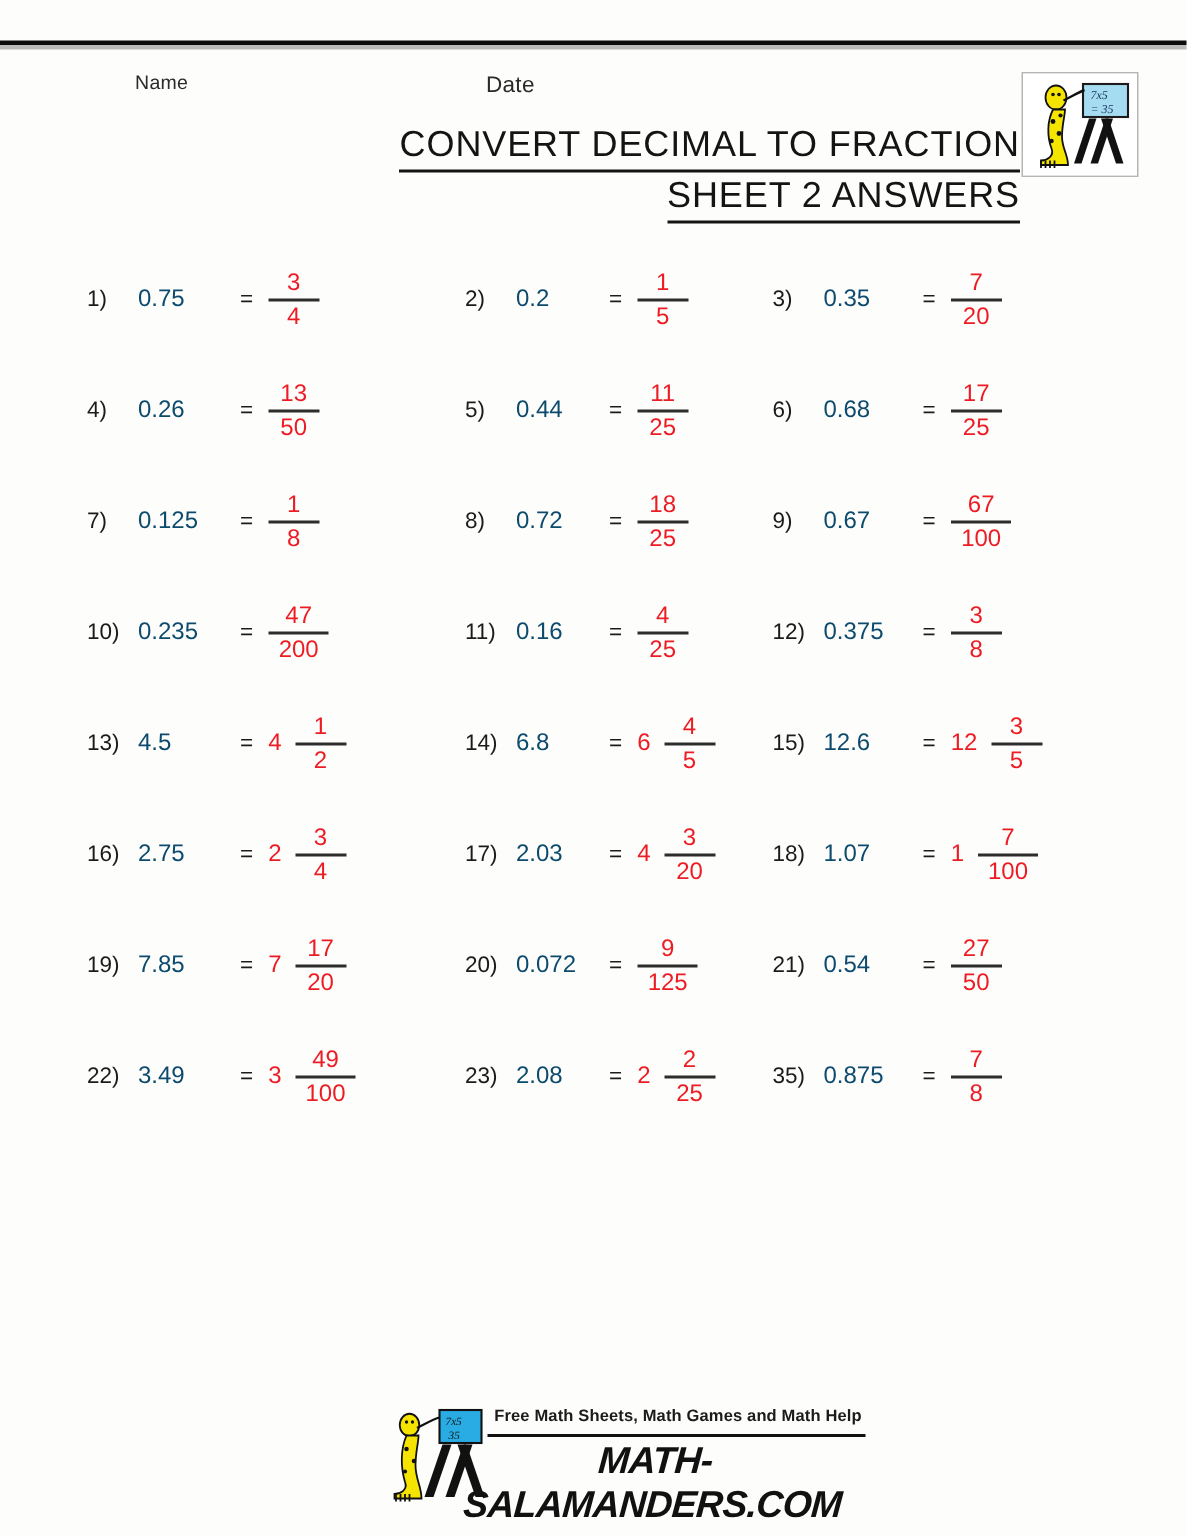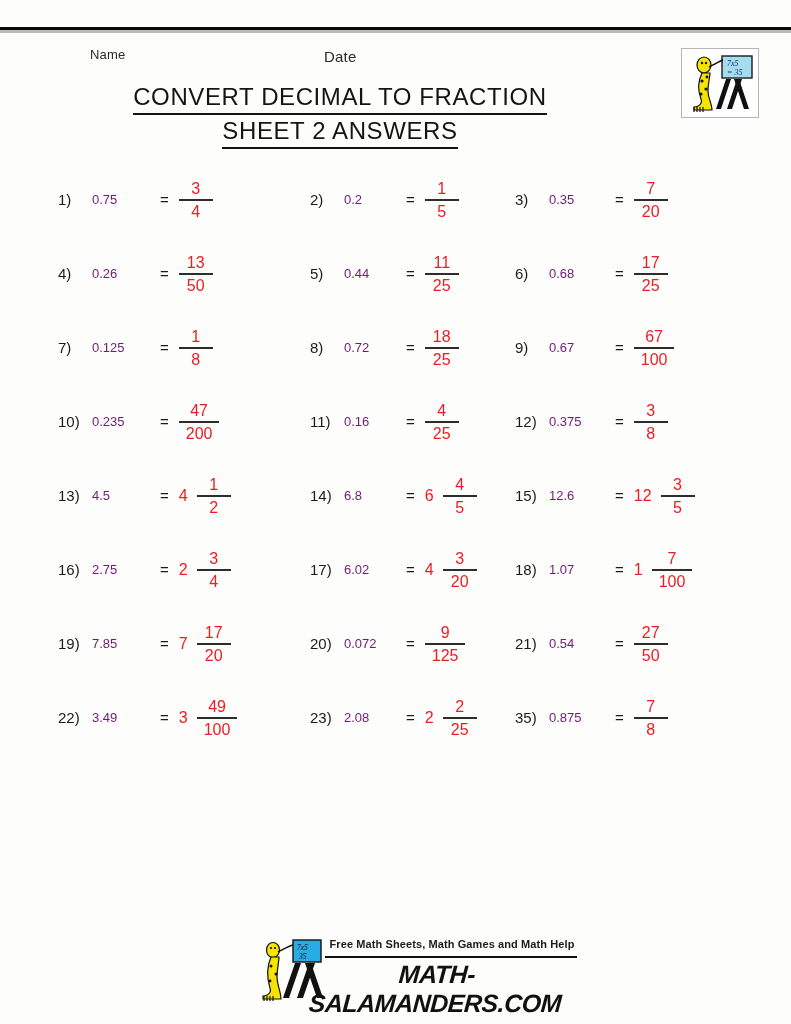--- a/index.html
+++ b/index.html
@@ -58,20 +58,21 @@
     top: 80px;
     width: 680px;
     text-align: center;
   }
   .title-line {
     font-size: 24px;
     letter-spacing: .6px;
     color: #141414;
     line-height: 34px;
     white-space: nowrap;
+    text-align: right;
   }
   .title-line span {
     border-bottom: 2px solid #141414;
     padding-bottom: 3px;
   }
 
   
   .logo-box {
     position: absolute;
     left: 681px;
@@ -108,22 +109,22 @@
   .prob.c3 { left: 515px; }
 
   .num {
     font-size: 15px;
     color: #1b1b1b;
     line-height: 30px;
     margin-top: 9px;
     min-width: 26px;
   }
   .dec {
-    font-size: 13px;
-    color: #701a75;
+    font-size: 16px;
+    color: #0c4a6e;
     line-height: 30px;
     margin-top: 9px;
     margin-left: 8px;
   }
   .eq {
     font-size: 15px;
     color: #1b1b1b;
     line-height: 30px;
     margin-top: 9px;
     margin-left: 16px;
@@ -444,21 +445,21 @@
         <span class="eq">=</span>
         <span class="whole">2</span>
         <span class="frac">
           <span class="top">3</span>
           <span class="bar"></span>
           <span class="bot">4</span>
         </span>
       </div>
       <div class="prob c2">
         <span class="num">17)</span>
-        <span class="dec">6.02</span>
+        <span class="dec">2.03</span>
         <span class="eq">=</span>
         <span class="whole">4</span>
         <span class="frac">
           <span class="top">3</span>
           <span class="bar"></span>
           <span class="bot">20</span>
         </span>
       </div>
       <div class="prob c3">
         <span class="num">18)</span>

